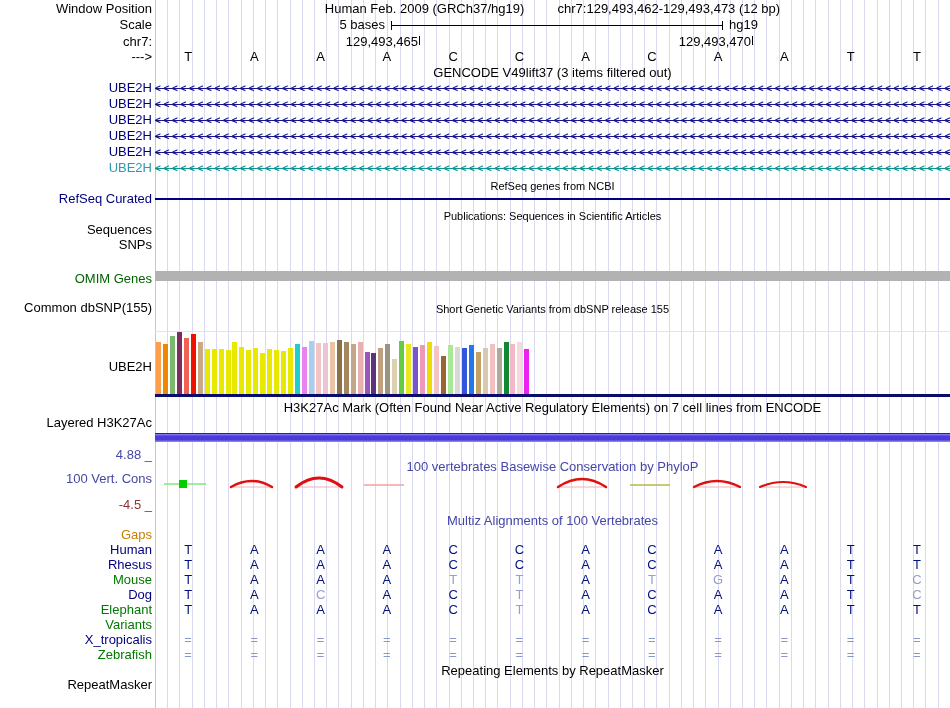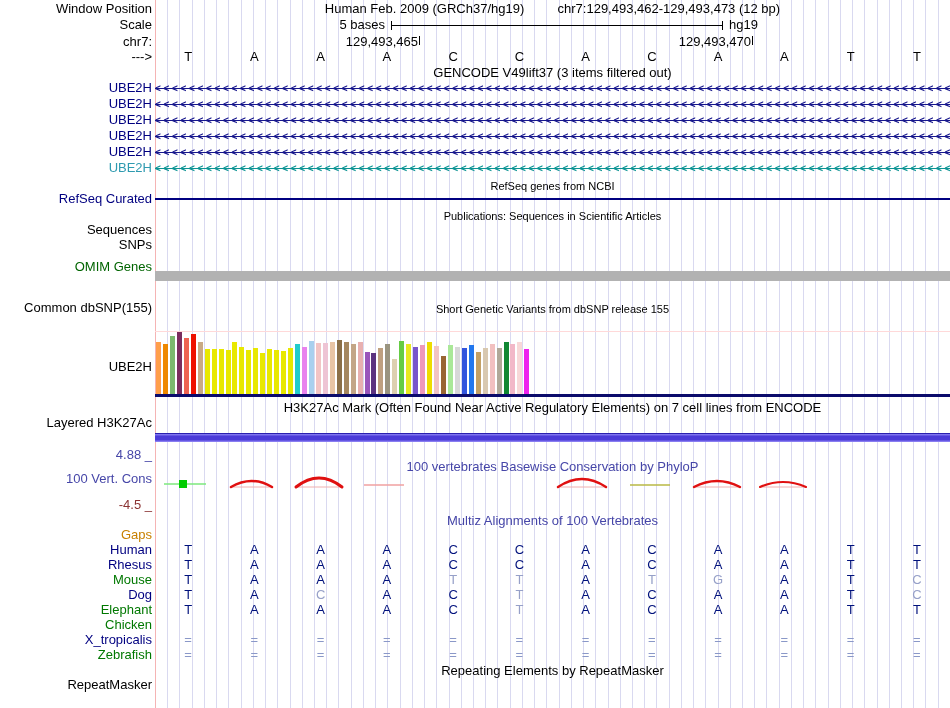--- a/index.html
+++ b/index.html
@@ -82,21 +82,21 @@
   <div id="gene-rows"></div>
 
   <div class="ct small" style="top:179px">RefSeq genes from NCBI</div>
   <span class="sl navy" style="top:192px">RefSeq Curated</span>
   <div class="hline-navy" style="top:198px"></div>
 
   <div class="ct small" style="top:209px">Publications: Sequences in Scientific Articles</div>
   <span class="sl" style="top:223px">Sequences</span>
   <span class="sl" style="top:238px">SNPs</span>
 
-  <span class="sl green" style="top:260px">OMIM Genes</span>
+  <span class="sl green" style="top:272px">OMIM Genes</span>
   <div class="omim-bar"></div>
 
   <div class="ct small" style="top:302px">Short Genetic Variants from dbSNP release 155</div>
   <span class="sl" style="top:301px">Common dbSNP(155)</span>
 
   <span class="sl" style="top:360px">UBE2H</span>
   <div class="gtex-frame"></div>
   <div id="gtex-bars" style="position: absolute; left: 0px; top: 0px;">
       <div class="gtex-bar" style="left: 156px; top: 342px; height: 52px; width: 5px; background: rgb(255, 158, 74);"></div>
       <div class="gtex-bar" style="left: 162.95px; top: 344px; height: 50px; width: 5px; background: rgb(238, 136, 0);"></div>
@@ -299,16 +299,16 @@
       <div class="gene-line" style="background: rgb(13, 148, 148);"></div>
       <div class="gene-chev" style="color: rgb(13, 148, 148);">&lt;&lt;&lt;&lt;&lt;&lt;&lt;&lt;&lt;&lt;&lt;&lt;&lt;&lt;&lt;&lt;&lt;&lt;&lt;&lt;&lt;&lt;&lt;&lt;&lt;&lt;&lt;&lt;&lt;&lt;&lt;&lt;&lt;&lt;&lt;&lt;&lt;&lt;&lt;&lt;&lt;&lt;&lt;&lt;&lt;&lt;&lt;&lt;&lt;&lt;&lt;&lt;&lt;&lt;&lt;&lt;&lt;&lt;&lt;&lt;&lt;&lt;&lt;&lt;&lt;&lt;&lt;&lt;&lt;&lt;&lt;&lt;&lt;&lt;&lt;&lt;&lt;&lt;&lt;&lt;&lt;&lt;&lt;&lt;&lt;&lt;&lt;&lt;&lt;&lt;&lt;&lt;&lt;&lt;</div>
     </div>
     <span class="sl" style="top: 161px; color: rgb(46, 154, 176);">UBE2H</span>
     <span class="sl" style="top: 528px; color: rgb(200, 128, 0);">Gaps</span>
     <span class="sl" style="top: 543px; color: rgb(0, 0, 128);">Human</span>
     <span class="sl" style="top: 558px; color: rgb(0, 0, 128);">Rhesus</span>
     <span class="sl" style="top: 573px; color: rgb(0, 120, 0);">Mouse</span>
     <span class="sl" style="top: 588px; color: rgb(0, 0, 128);">Dog</span>
     <span class="sl" style="top: 603px; color: rgb(0, 120, 0);">Elephant</span>
-    <span class="sl" style="top: 618px; color: rgb(0, 120, 0);">Chicken</span>
+    <span class="sl" style="top: 618px; color: rgb(0, 120, 0);">Variants</span>
     <span class="sl" style="top: 633px; color: rgb(0, 0, 128);">X_tropicalis</span>
     <span class="sl" style="top: 648px; color: rgb(0, 120, 0);">Zebrafish</span>
   </div>
 
 </body></html>

